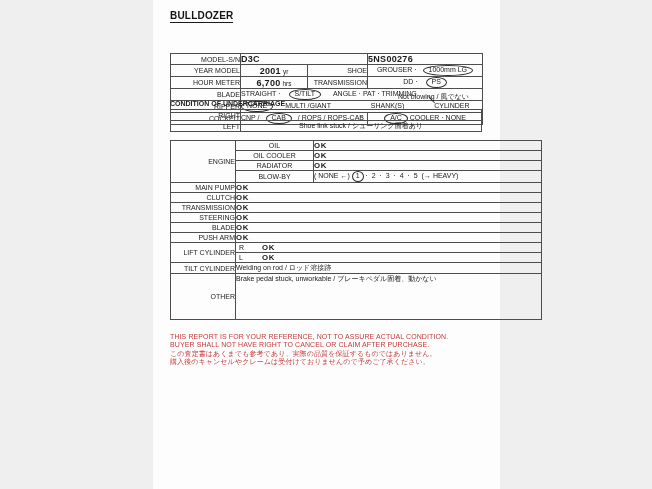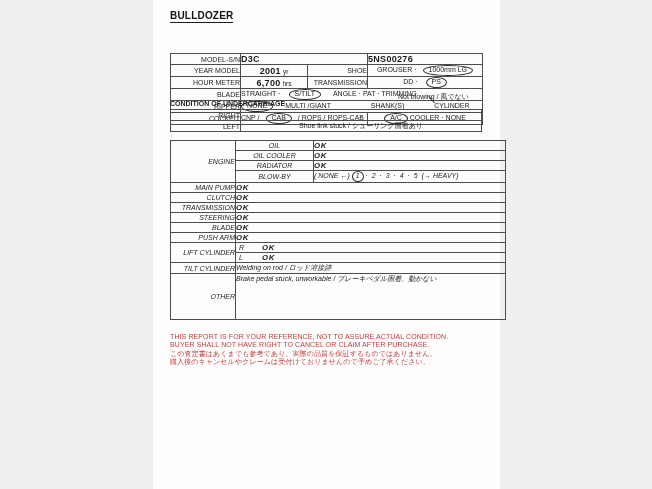--- a/index.html
+++ b/index.html
@@ -10,21 +10,21 @@
   .title { position:absolute; left:17px; top:10px; font-size:10px; font-weight:bold;
            color:#141414; border-bottom:1.2px solid #1c1c1c; padding-bottom:1px; letter-spacing:.2px; }
 
   table.tbl { position:absolute; border-collapse:collapse; table-layout:fixed; color:#1a1a1a; }
   table.tbl td { border:1px solid #4d4d4d; padding:0; white-space:nowrap; overflow:hidden; font-size:7px; }
 
   .spec { left:17px; top:14px; width:312px;margin-top:39px; }
   .spec tr { height:10.7px; }
   .uc { left:17px; top:109px; width:312px; }
   .uc tr { height:11px; }
-  .main { left:17px; top:140px; width:336px;font-style:italic; }
+  .main { left:17px; top:140px; width:372px; }
   .main tr { height:10px; }
   .main tr.other-row { height:46px; }
 
   td.lbl { text-align:right; padding-right:3px; font-size:6.9px; color:#232323; }
   td.sub { text-align:center; font-size:6.9px; color:#232323; }
   .big { font-size:9px; font-weight:bold; letter-spacing:.3px; }
   .unit { font-size:6.5px; }
   td.vbig { padding-left:3px; }
   td.cval { text-align:center; }
   td.copt { text-align:center; font-size:6.8px; }

